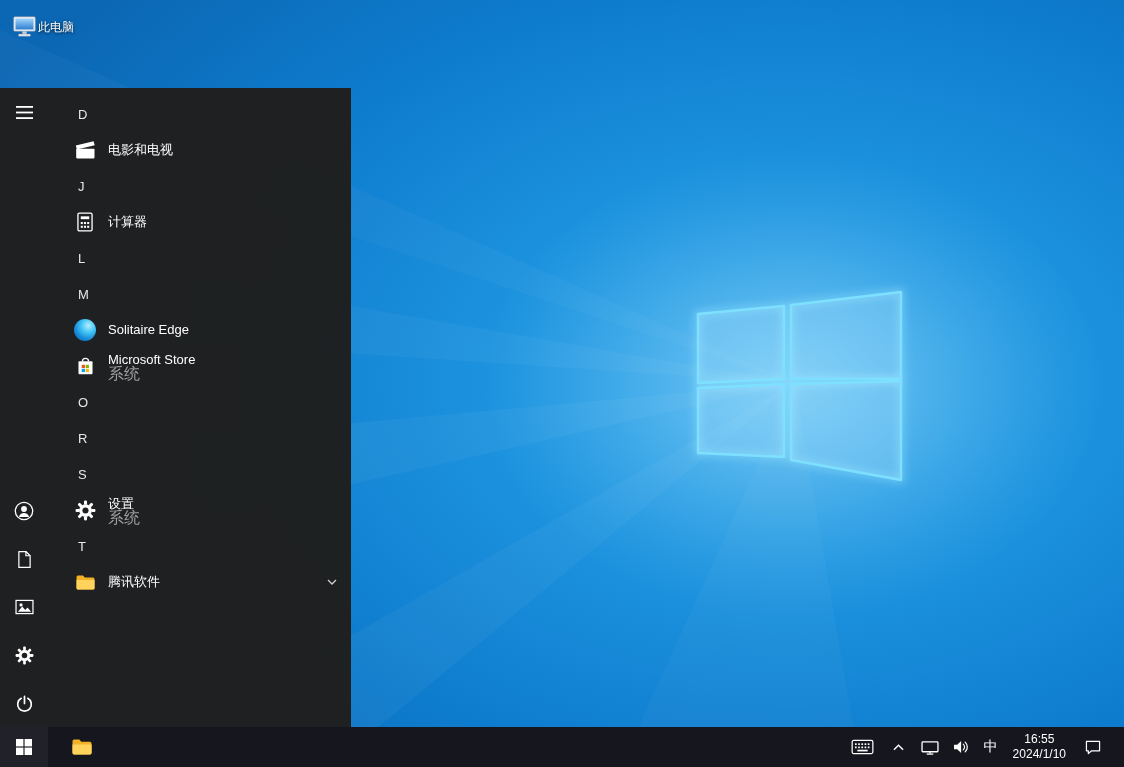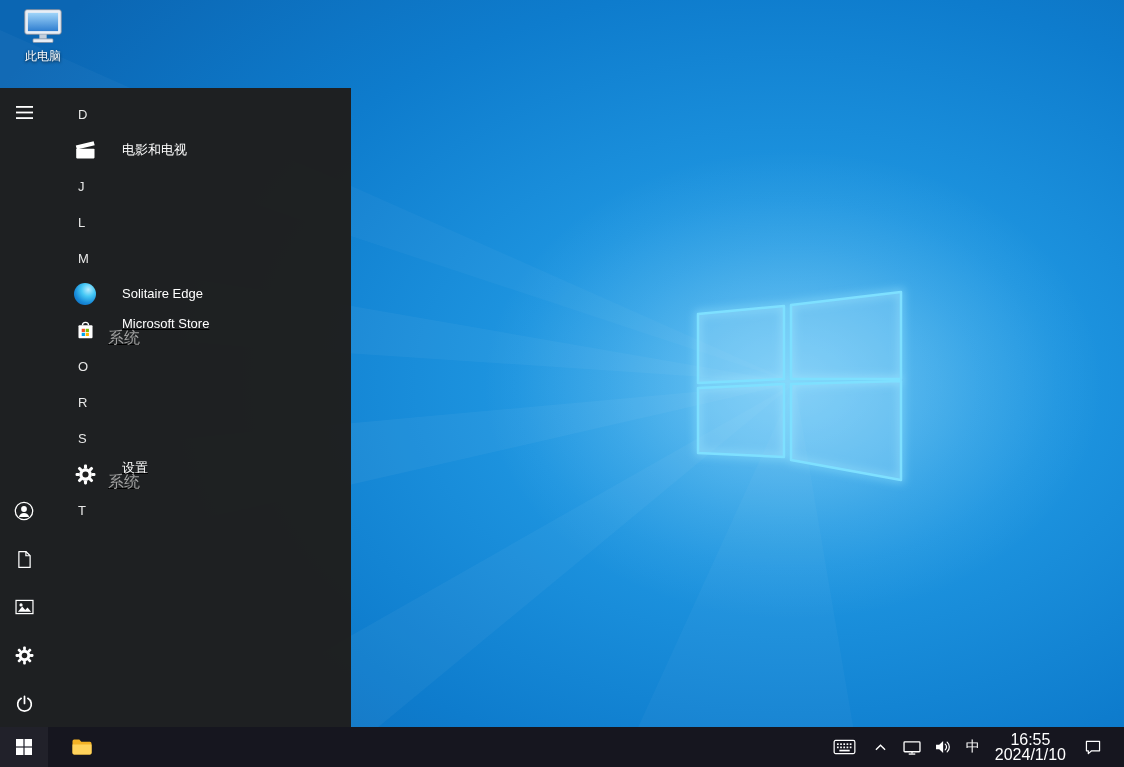--- a/index.html
+++ b/index.html
@@ -3,48 +3,48 @@
 <meta charset="utf-8">
 <style>
   * { margin:0; padding:0; box-sizing:border-box; }
   html,body { width:1124px; height:767px; overflow:hidden; }
   body { position:relative; font-family:"Liberation Sans", sans-serif; background:#0c6cbd; }
 
   
   .wallpaper { position:absolute; inset:0; width:1124px; height:767px; display:block; }
 
   
-  .desktop-icon { position:absolute; left:12px; top:7px; width:62px; display:flex; flex-direction:column; align-items:center; gap:1px; cursor:pointer; }
+  .desktop-icon { position:absolute; left:12px; top:7px; width:62px; display:flex; flex-direction:row; align-items:center; gap:1px; cursor:pointer; }
   .di-label { font-size:12px; color:#fff; text-shadow:0 1px 3px rgba(0,0,0,.85); white-space:nowrap; }
 
   
   .start-menu { position:absolute; left:0; top:88px; width:351px; height:639px; background:rgba(31,31,31,.98); display:flex; z-index:4; }
   .rail { flex:0 0 48px; display:flex; flex-direction:column; justify-content:space-between; }
   .rail-btn { width:48px; height:48px; display:flex; align-items:center; justify-content:center; cursor:pointer; }
   .app-list { flex:1; padding-top:8px; overflow:hidden; }
   .sec { height:36px; display:flex; align-items:center; padding-left:30px; color:#e8e8e8; font-size:13px; cursor:pointer; }
   .app { height:36px; display:flex; align-items:center; padding:0 14px 0 24px; gap:10px; cursor:pointer; }
   .ic { flex:0 0 26px; height:26px; display:flex; align-items:center; justify-content:center; }
-  .lbl { color:#ffffff; font-size:13px; line-height:14px;margin-left:14px; }
-  .lbl-wrap { display:flex; flex-direction:column; justify-content:center;text-decoration:underline; }
+  .lbl { color:#ffffff; font-size:13px; line-height:14px; }
+  .lbl-wrap { display:flex; flex-direction:column; justify-content:center; }
   .sub { color:#9f9f9f; font-size:16px; line-height:13px; }
   .spacer { flex:1; }
   .edge-icon { width:22px; height:22px; border-radius:50%;
     background:radial-gradient(circle at 65% 30%, #b9ecff 0%, #45c8f5 32%, #1789d8 65%, #0b5fae 100%); }
 
   
   .taskbar { position:absolute; left:0; bottom:0; width:1124px; height:40px; background:#16161f; display:flex; align-items:stretch; z-index:6; }
   .tb-btn { width:48px; display:flex; align-items:center; justify-content:center; cursor:pointer; }
   .start-btn { background:rgba(255,255,255,.05); }
   .explorer-btn { margin-left:10px; }
   .tray { margin-left:auto; display:flex; align-items:stretch; padding-right:12px; }
   .tray-btn { display:flex; align-items:center; justify-content:center; cursor:pointer; color:#fff; }
   .p9 { padding:0 9px; } .p10 { padding:0 10px; } .p7 { padding:0 7px; } .p11 { padding:0 11px; }
   .ime { font-size:14px; color:#fff; }
-  .clock { display:flex; flex-direction:column; align-items:center; justify-content:center; color:#fff; font-size:16px; line-height:15px; padding:0 8px; cursor:pointer; }
+  .clock { display:flex; flex-direction:column; align-items:center; justify-content:center; color:#fff; font-size:12px; line-height:15px; padding:0 8px; cursor:pointer; }
 </style>
 </head>
 <body>
 
 <svg width="0" height="0" style="position:absolute" aria-hidden="true">
   <defs>
     <symbol id="gear" viewBox="0 0 22 22">
       <g fill="currentColor">
         <circle cx="11" cy="11" r="6.6"></circle>
         <rect x="9.4" y="0.6" width="3.2" height="4.4" rx="1.2"></rect>
@@ -180,20 +180,37 @@
           <rect x="2.2" y="8.8" width="18.3" height="9.6" rx="0.8"></rect>
         </svg>
       </span>
       <span class="lbl">电影和电视</span>
     </div>
 
     <div class="sec">
         <span>J</span>
       </div>
 
+    <div class="app">
+      <span class="ic">
+        <svg width="16" height="20" viewBox="0 0 17 21">
+          <rect x="1" y="1" width="15" height="19" rx="1.5" stroke="#fff" stroke-width="1.4" fill="none"></rect>
+          <rect x="4" y="4.5" width="9" height="3" fill="#fff"></rect>
+          <g fill="#fff">
+            <rect x="4" y="10.5" width="2.2" height="2.2"></rect>
+              <rect x="7.4" y="10.5" width="2.2" height="2.2"></rect>
+              <rect x="10.8" y="10.5" width="2.2" height="2.2"></rect>
+            <rect x="4" y="14.5" width="2.2" height="2.2"></rect>
+              <rect x="7.4" y="14.5" width="2.2" height="2.2"></rect>
+              <rect x="10.8" y="14.5" width="2.2" height="2.2"></rect>
+          </g>
+        </svg>
+      </span>
+      <span class="lbl">计算器</span>
+    </div>
 
     <div class="sec">
         <span>L</span>
       </div>
 
 
     <div class="sec">
         <span>M</span>
       </div>
 
@@ -245,20 +262,33 @@
       <span class="lbl-wrap">
         <span class="lbl">设置</span>
         <span class="sub">系统</span>
       </span>
     </div>
 
     <div class="sec">
         <span>T</span>
       </div>
 
+    <div class="app">
+      <span class="ic">
+        <svg width="21" height="17" viewBox="0 0 22 18">
+          <path d="M1.5 3.2 a1.6 1.6 0 0 1 1.6-1.6 h5.2 l2 2.2 h8.6 a1.6 1.6 0 0 1 1.6 1.6 v9.4 a1.6 1.6 0 0 1 -1.6 1.6 h-15.8 a1.6 1.6 0 0 1 -1.6-1.6 z" fill="#f3b226"></path>
+          <path d="M1.5 6.4 h19.1 v8.4 a1.6 1.6 0 0 1 -1.6 1.6 h-15.9 a1.6 1.6 0 0 1 -1.6 -1.6 z" fill="#ffd35c"></path>
+        </svg>
+      </span>
+      <span class="lbl">腾讯软件</span>
+      <span class="spacer"></span>
+      <svg width="10" height="6" viewBox="0 0 10 6">
+        <path d="M1 1 L5 5 L9 1" stroke="#cfcfcf" stroke-width="1.3" fill="none"></path>
+      </svg>
+    </div>
   </div>
 </div>
 
 <div class="taskbar">
   <div class="tb-btn start-btn">
     <svg width="16" height="16" viewBox="0 0 16 16" fill="#ffffff">
       <rect x="0" y="0" width="7.4" height="7.4"></rect>
         <rect x="8.6" y="0" width="7.4" height="7.4"></rect>
       <rect x="0" y="8.6" width="7.4" height="7.4"></rect>
         <rect x="8.6" y="8.6" width="7.4" height="7.4"></rect>

